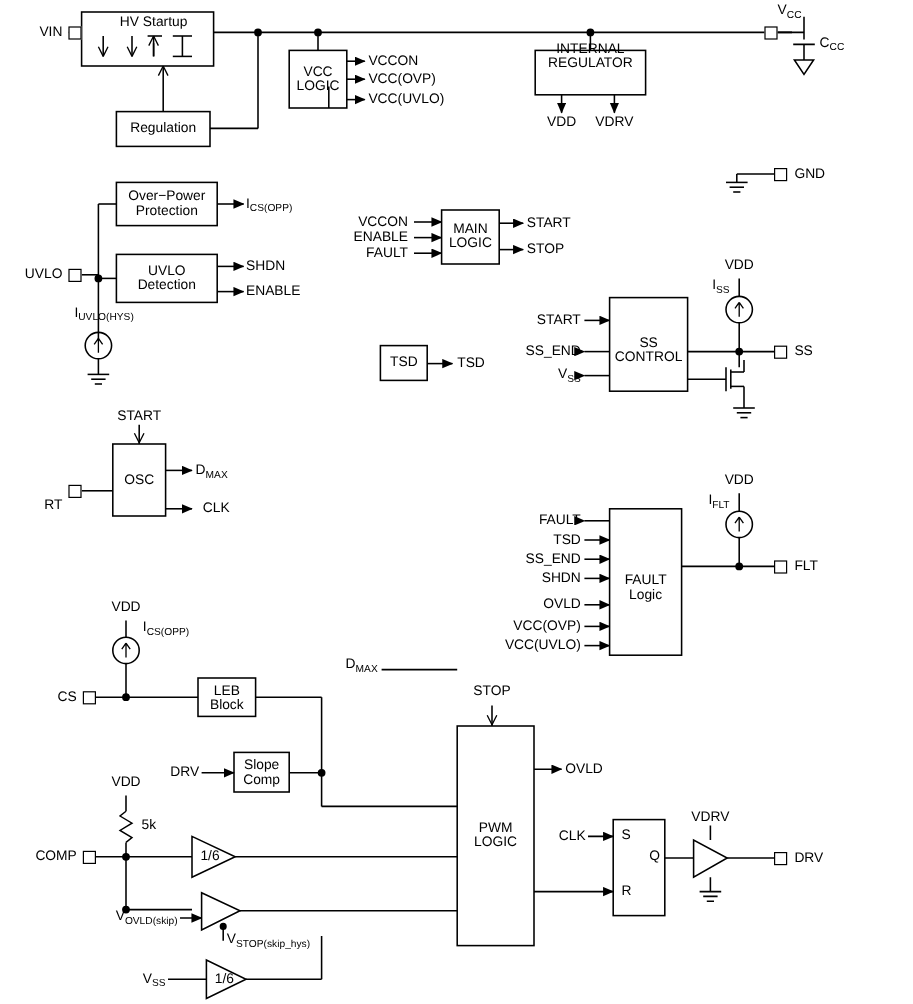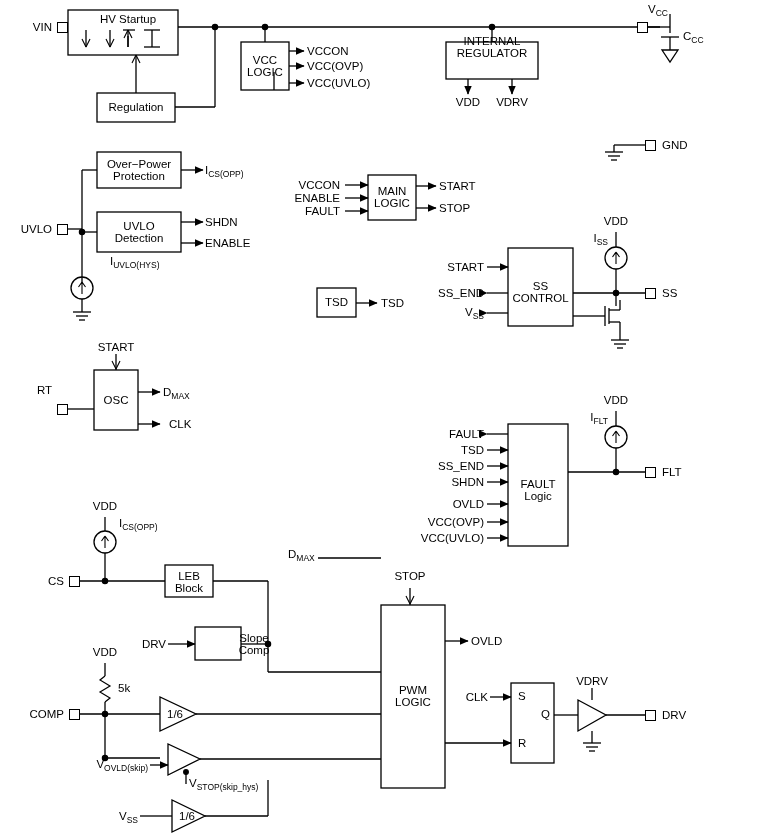--- a/index.html
+++ b/index.html
@@ -260,21 +260,21 @@
     </g>
   </svg>
 
   <div class="pad" style="left:57px;top:21.5px;"></div>
   <div class="lbl r" style="left:10px;top:21px;width:42px;">VIN</div>
 
   <div class="pad" style="left:57px;top:223.5px;"></div>
   <div class="lbl r" style="left:2px;top:223px;width:50px;">UVLO</div>
 
   <div class="pad" style="left:57px;top:403.5px;"></div>
-  <div class="lbl r" style="left:14px;top:384px;width:38px;">RT</div>
+  <div class="lbl r" style="left:14px;top:415px;width:38px;">RT</div>
 
   <div class="pad" style="left:69px;top:575.5px;"></div>
   <div class="lbl r" style="left:26px;top:575px;width:38px;">CS</div>
 
   <div class="pad" style="left:69px;top:708.5px;"></div>
   <div class="lbl r" style="left:4px;top:708px;width:60px;">COMP</div>
 
   <div class="pad" style="left:637px;top:21.5px;"></div>
   <div class="lbl" style="left:648px;top:3px;">V<sub>CC</sub></div>
   <div class="lbl" style="left:683px;top:30px;">C<sub>CC</sub></div>
@@ -296,34 +296,34 @@
   <div class="lbl c" style="left:241px;top:54px;width:48px;">VCC<br>LOGIC</div>
   <div class="lbl c" style="left:446px;top:35px;width:92px;">INTERNAL<br>REGULATOR</div>
   <div class="lbl c" style="left:97px;top:158px;width:84px;">Over−Power<br>Protection</div>
   <div class="lbl c" style="left:97px;top:220px;width:84px;">UVLO<br>Detection</div>
   <div class="lbl c" style="left:368px;top:185px;width:48px;">MAIN<br>LOGIC</div>
   <div class="lbl c" style="left:317px;top:296px;width:39px;">TSD</div>
   <div class="lbl c" style="left:508px;top:280px;width:65px;">SS<br>CONTROL</div>
   <div class="lbl c" style="left:94px;top:394px;width:44px;">OSC</div>
   <div class="lbl c" style="left:508px;top:478px;width:60px;">FAULT<br>Logic</div>
   <div class="lbl c" style="left:165px;top:570px;width:48px;">LEB<br>Block</div>
-  <div class="lbl c" style="left:195px;top:632px;width:46px;padding-left:36px;">Slope<br>Comp</div>
+  <div class="lbl c" style="left:195px;top:632px;width:46px;">Slope<br>Comp</div>
   <div class="lbl c" style="left:381px;top:684px;width:64px;">PWM<br>LOGIC</div>
 
   <div class="lbl" style="left:307px;top:45px;">VCCON</div>
   <div class="lbl" style="left:307px;top:60px;">VCC(OVP)</div>
   <div class="lbl" style="left:307px;top:77px;">VCC(UVLO)</div>
 
   <div class="lbl c" style="left:446px;top:96px;width:44px;">VDD</div>
   <div class="lbl c" style="left:490px;top:96px;width:44px;">VDRV</div>
 
   <div class="lbl" style="left:205px;top:164px;">I<sub>CS(OPP)</sub></div>
   <div class="lbl" style="left:205px;top:216px;">SHDN</div>
   <div class="lbl" style="left:205px;top:237px;">ENABLE</div>
-  <div class="lbl" style="left:62px;top:255px;margin-left:48px;">I<sub>UVLO(HYS)</sub></div>
+  <div class="lbl" style="left:62px;top:255px;">I<sub>UVLO(HYS)</sub></div>
 
   <div class="lbl r" style="left:278px;top:179px;width:62px;">VCCON</div>
   <div class="lbl r" style="left:278px;top:192px;width:62px;">ENABLE</div>
   <div class="lbl r" style="left:278px;top:205px;width:62px;">FAULT</div>
   <div class="lbl" style="left:439px;top:180px;">START</div>
   <div class="lbl" style="left:439px;top:202px;">STOP</div>
 
   <div class="lbl" style="left:381px;top:297px;">TSD</div>
 
   <div class="lbl r" style="left:430px;top:261px;width:54px;">START</div>

